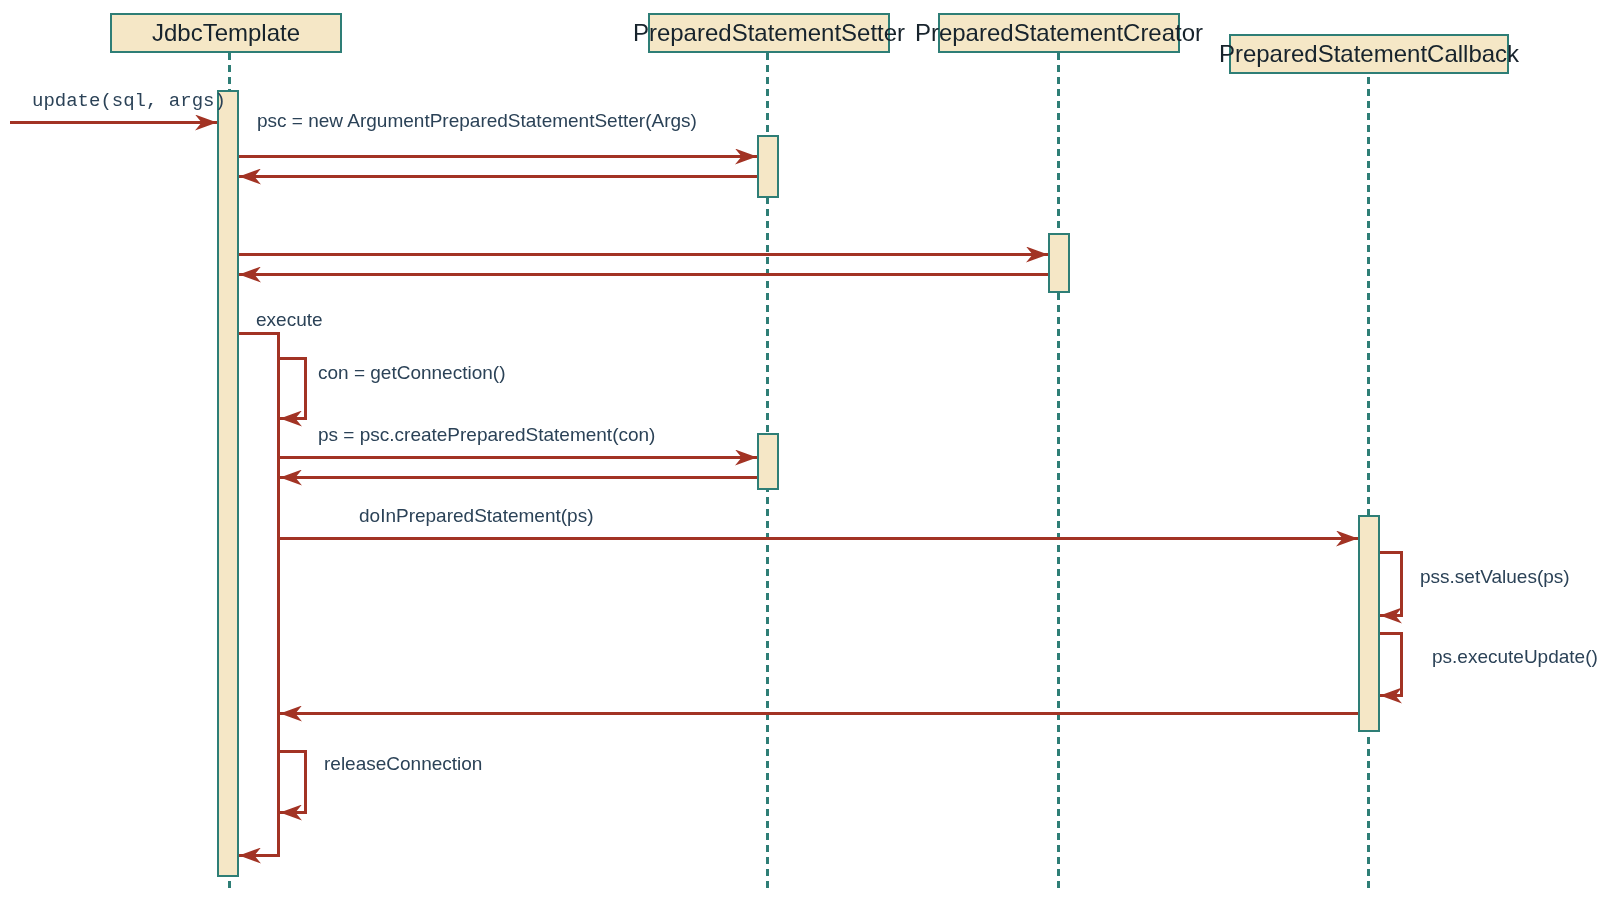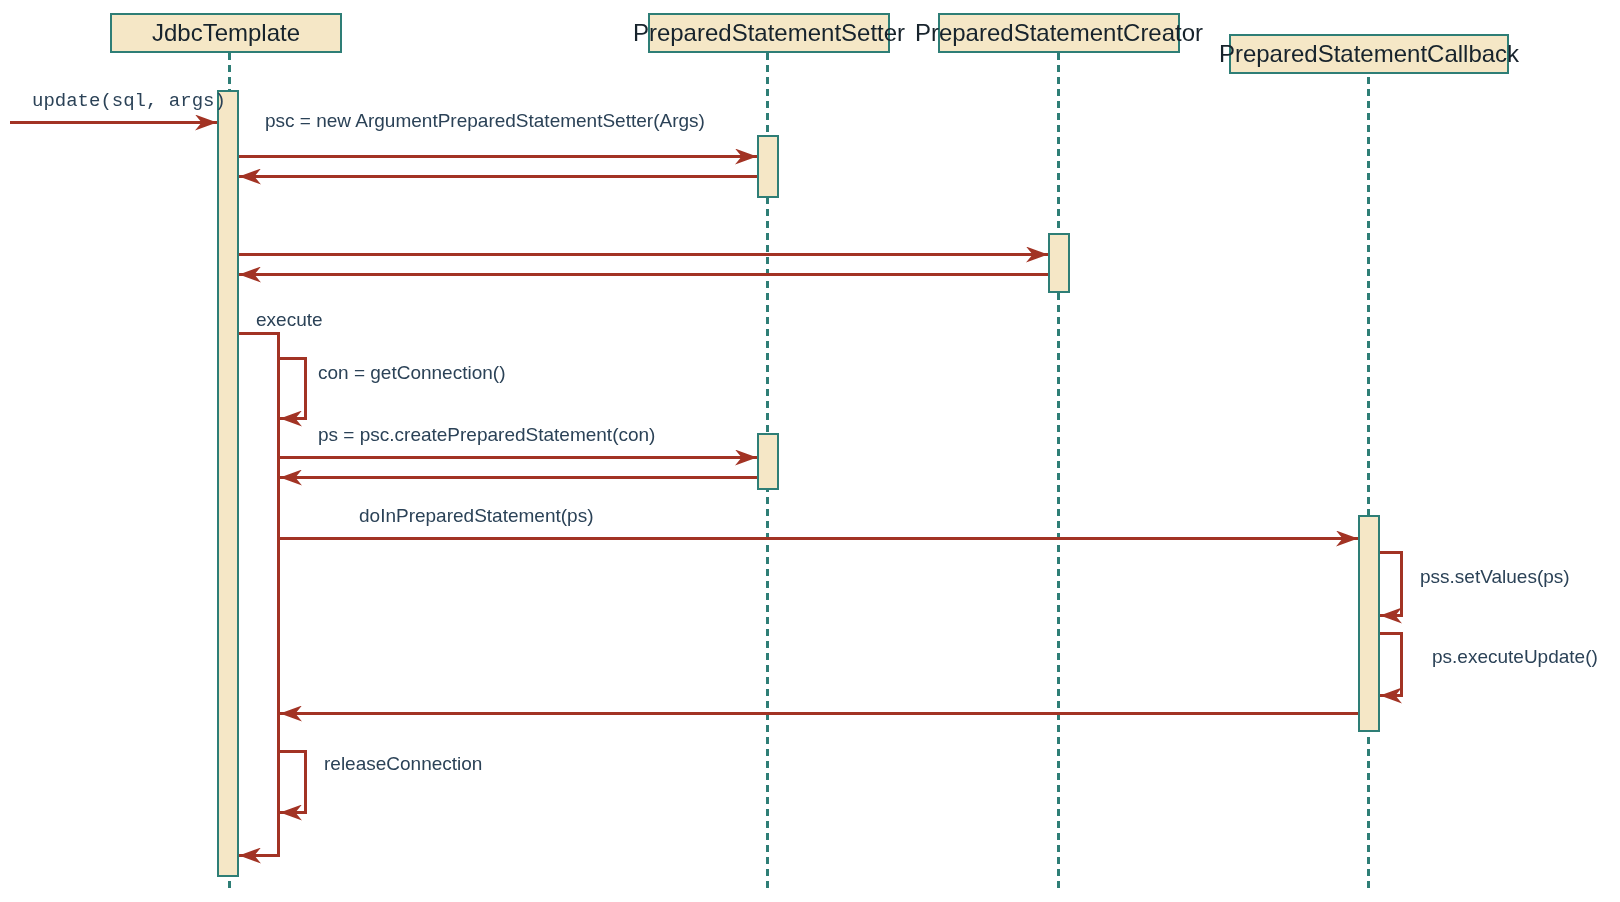--- a/index.html
+++ b/index.html
@@ -83,21 +83,21 @@
 
   <div class="activation" style="left:217px;top:90px;height:787px;"></div>
   <div class="activation" style="left:757px;top:135px;height:63px;"></div>
   <div class="activation" style="left:1048px;top:233px;height:60px;"></div>
   <div class="activation" style="left:757px;top:433px;height:57px;"></div>
   <div class="activation" style="left:1358px;top:515px;height:217px;"></div>
 
   <div class="msg-label" style="left:32px;top:90px;font-family:Liberation Mono, monospace;">update(sql, args)</div>
   <div class="arrow right" style="left:10px;top:121px;width:207px;"></div>
 
-  <div class="msg-label" style="left:257px;top:110px;margin-left:8px;">psc = new ArgumentPreparedStatementSetter(Args)</div>
+  <div class="msg-label" style="left:257px;top:110px;">psc = new ArgumentPreparedStatementSetter(Args)</div>
   <div class="arrow right" style="left:239px;top:155px;width:518px;"></div>
   <div class="arrow left" style="left:239px;top:175px;width:518px;"></div>
 
   <div class="arrow right" style="left:239px;top:253px;width:809px;"></div>
   <div class="arrow left" style="left:239px;top:273px;width:809px;"></div>
 
   <div class="msg-label" style="left:244px;top:309px;margin-left:12px;">execute</div>
   <div class="self-bracket" style="left:239px;top:332px;width:41px;height:525px;"></div>
 
   <div class="msg-label" style="left:318px;top:362px;">con = getConnection()</div>

